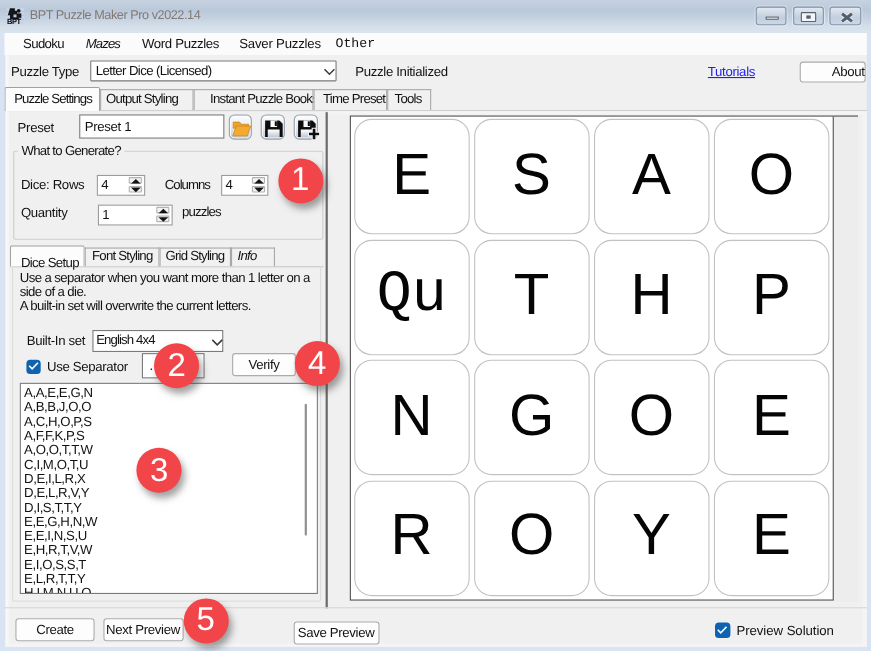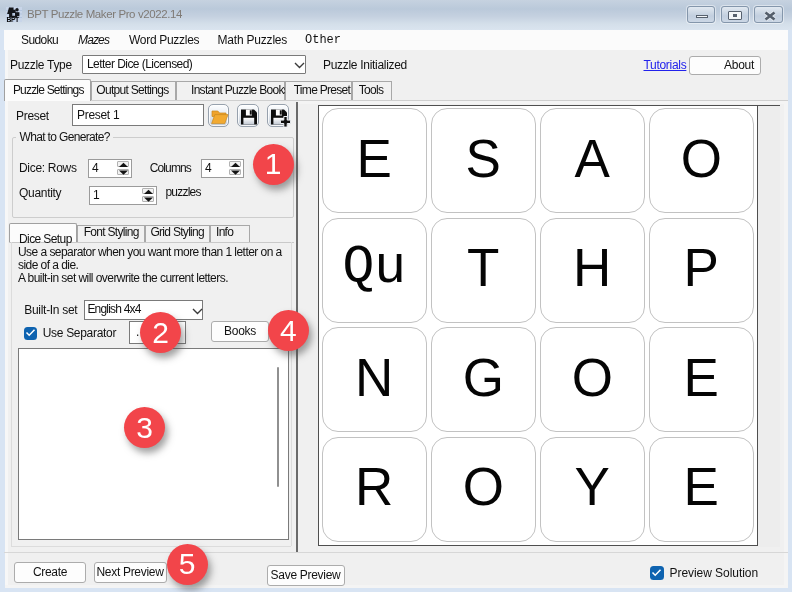--- a/index.html
+++ b/index.html
@@ -51,34 +51,34 @@
 <div class="ab" style="left:0;top:30px;width:4.5px;height:562px;background:#d8e4f3;"></div>
 <div class="ab" style="left:787.5px;top:30px;width:4.5px;height:562px;background:#d8e4f3;"></div>
 <div class="ab" style="left:0;top:588px;width:792px;height:4px;background:#d8e4f3;"></div>
 <div class="ab" style="left:4.5px;top:30px;width:3px;height:558px;background:#f7f7f7;"></div>
 <div class="ab" style="left:783.5px;top:101px;width:4px;height:487px;background:#f4f4f4;"></div>
 <div class="ab" style="left:4.5px;top:584.5px;width:783px;height:3.5px;background:#f4f4f4;"></div>
 <div class="ab" style="left:4px;top:30px;width:784px;height:20px;background:#fbfbfb;"></div>
 <div class="lbl" style="left:21px;top:34px;letter-spacing:-0.6px;">Sudoku</div>
 <div class="lbl" style="left:78px;top:34px;letter-spacing:-0.85px;font-style:italic;">Mazes</div>
 <div class="lbl" style="left:129px;top:34px;letter-spacing:-0.3px;">Word Puzzles</div>
-<div class="lbl" style="left:217.5px;top:34px;letter-spacing:-0.2px;">Math Puzzles</div>
+<div class="lbl" style="left:217.5px;top:34px;letter-spacing:-0.2px;">Saver Puzzles</div>
 <div class="lbl" style="left:305px;top:34px;letter-spacing:0px;font-family:Liberation Mono, monospace;">Other</div>
 <div class="lbl" style="left:10px;top:59px;">Puzzle Type</div>
 <div class="field" style="left:81.5px;top:55px;width:224px;height:19px;border-radius:1px;"></div>
 <div class="lbl" style="left:87px;top:58px;letter-spacing:-0.55px;">Letter Dice (Licensed)</div>
 <svg class="ab" style="left:294px;top:61.5px;" width="11" height="7" viewBox="0 0 11 7">
     <path d="M1 1 L5.5 5.5 L10 1" stroke="#3b3b3b" stroke-width="1.4" fill="none"></path>
   </svg>
 <div class="lbl" style="left:323px;top:59px;">Puzzle Initialized</div>
 <div class="lbl" style="left:643.5px;top:59px;color:#2121ec;text-decoration:underline;">Tutorials</div>
-<div class="btn" style="left:689px;top:55.5px;width:72px;height:19px;line-height:17px;padding-left:28px;">About</div>
+<div class="btn" style="left:727px;top:55.5px;width:60px;height:19px;line-height:17px;padding-left:28px;">About</div>
 <div class="ab" style="left:4px;top:100.2px;width:784px;height:1px;background:#cfcfcf;"></div>
 <div class="ab" style="left:90.8px;top:81.3px;width:85px;height:19.2px;background:#f1f1f1;border:1px solid #a8a8a8;border-bottom:none;"></div>
-<div class="tabtxt" style="left:96.3px;top:83.5px;">Output Settings</div>
+<div class="tabtxt" style="left:96.3px;top:83.5px;">Output Styling</div>
 <div class="ab" style="left:175.8px;top:81.3px;width:109.1px;height:19.2px;background:#f1f1f1;border:1px solid #a8a8a8;border-bottom:none;"></div>
 <div class="tabtxt" style="left:191px;top:83.5px;">Instant Puzzle Books</div>
 <div class="ab" style="left:284.9px;top:81.3px;width:66.7px;height:19.2px;background:#f1f1f1;border:1px solid #a8a8a8;border-bottom:none;"></div>
 <div class="tabtxt" style="left:293.7px;top:83.5px;">Time Preset</div>
 <div class="ab" style="left:351.6px;top:81.3px;width:40.7px;height:19.2px;background:#f1f1f1;border:1px solid #a8a8a8;border-bottom:none;"></div>
 <div class="tabtxt" style="left:358.7px;top:83.5px;">Tools</div>
 <div class="ab" style="left:4.2px;top:78.8px;width:86.6px;height:21.8px;background:#fcfcfc;border:1px solid #a0a0a0;border-bottom:none;border-radius:2px 2px 0 0;z-index:3;"></div>
 <div class="tabtxt" style="left:12.9px;top:83.5px;z-index:4;letter-spacing:-0.8px;">Puzzle Settings</div>
 <div class="lbl" style="left:16px;top:109.5px;">Preset</div>
 <div class="field" style="left:72px;top:104px;width:132px;height:22px;"></div>
@@ -165,42 +165,43 @@
     </div>
   </div>
 <div class="lbl" style="left:165.5px;top:186.3px;letter-spacing:-0.8px;">puzzles</div>
 <div class="circle" style="left:252.5px;top:143.5px;">1</div>
 <div class="ab" style="left:8.9px;top:241.8px;width:285px;height:1px;background:#c9c9c9;"></div>
 <div class="ab" style="left:77px;top:225.2px;width:67.5px;height:16.6px;background:#f1f1f1;border:1px solid #a8a8a8;border-bottom:none;"></div>
 <div class="tabtxt" style="left:83.7px;top:225.6px;">Font Styling</div>
 <div class="ab" style="left:144.5px;top:225.2px;width:65.5px;height:16.6px;background:#f1f1f1;border:1px solid #a8a8a8;border-bottom:none;"></div>
 <div class="tabtxt" style="left:150.4px;top:225.6px;">Grid Styling</div>
 <div class="ab" style="left:210px;top:225.2px;width:39.5px;height:16.6px;background:#f1f1f1;border:1px solid #a8a8a8;border-bottom:none;"></div>
-<div class="tabtxt" style="left:216px;top:225.6px;">Info</div>
+<div class="tabtxt" style="left:216px;top:225.6px;font-style:italic;">Info</div>
 <div class="ab" style="left:8.9px;top:222.6px;width:68.2px;height:19.4px;background:#fcfcfc;border:1px solid #a0a0a0;border-bottom:none;border-radius:2px 2px 0 0;z-index:3;"></div>
 <div class="tabtxt" style="left:19px;top:233px;z-index:4;letter-spacing:-0.6px;">Dice Setup</div>
 <div class="lbl" style="left:18px;top:246.3px;line-height:12.7px;letter-spacing:-0.55px;">Use a separator when you want more than 1 letter on a<br>side of a die.<br>A built-in set will overwrite the current letters.</div>
 <div class="lbl" style="left:24.3px;top:303.5px;">Built-In set</div>
 <div class="field" style="left:84.4px;top:300.4px;width:118.7px;height:19.3px;"></div>
 <div class="lbl" style="left:87.4px;top:303.4px;letter-spacing:-0.8px;">English 4x4</div>
 <svg class="ab" style="left:191.5px;top:308px;" width="11" height="7" viewBox="0 0 11 7">
     <path d="M1 1 L5.5 5.5 L10 1" stroke="#3b3b3b" stroke-width="1.4" fill="none"></path>
   </svg>
 <div class="ab" style="left:23.9px;top:326.8px;width:13.5px;height:13.5px;background:#0e63b0;border-radius:3.5px;">
 <svg width="11" height="10" viewBox="0 0 11 10" style="position:absolute;left:1px;top:1.5px;">
 <path d="M1.5 4.5 L4.2 7.2 L9.5 1.8" stroke="#fff" stroke-width="1.5" fill="none"></path>
     </svg>
   </div>
 <div class="lbl" style="left:42.7px;top:326.7px;">Use Separator</div>
 <div class="field" style="left:129px;top:321.4px;width:57px;height:22.2px;"></div>
 <div class="lbl" style="left:136px;top:326px;">.</div>
-<div class="btn" style="left:211px;top:321px;width:58px;height:21px;line-height:19px;">Books</div>
+<div class="btn" style="left:211px;top:321px;width:58px;height:21px;line-height:19px;">Verify</div>
 <div class="circle" style="left:140.2px;top:312px;">2</div>
 <div class="circle" style="left:267.8px;top:310.2px;">4</div>
 <div class="field" style="left:18.4px;top:348.3px;width:270.8px;height:192px;overflow:hidden;">
+    <div style="position:absolute;left:2.5px;top:1.5px;font-size:12px;letter-spacing:-0.4px;line-height:13px;color:#121212;">A,A,E,E,G,N<br>A,B,B,J,O,O<br>A,C,H,O,P,S<br>A,F,F,K,P,S<br>A,O,O,T,T,W<br>C,I,M,O,T,U<br>D,E,I,L,R,X<br>D,E,L,R,V,Y<br>D,I,S,T,T,Y<br>E,E,G,H,N,W<br>E,E,I,N,S,U<br>E,H,R,T,V,W<br>E,I,O,S,S,T<br>E,L,R,T,T,Y<br>H,I,M,N,U,Q</div>
     <div style="position:absolute;left:257.5px;top:17.9px;width:2.3px;height:119.6px;background:#909090;border-radius:1px;"></div>
   </div>
 <div class="circle" style="left:124.2px;top:407.2px;">3</div>
 <div class="ab" style="left:11.4px;top:242px;width:1px;height:304px;background:#dcdcdc;"></div>
 <div class="ab" style="left:290.5px;top:242px;width:1px;height:304px;background:#dcdcdc;"></div>
 <div class="ab" style="left:11.4px;top:545.8px;width:280px;height:1px;background:#dcdcdc;"></div>
 <div class="ab" style="left:297.5px;top:100.8px;width:486px;height:3.7px;background:#f4f4f4;"></div>
 <div class="ab" style="left:296px;top:102px;width:1.5px;height:451px;background:#6a6a6a;"></div>
 <div class="ab" style="left:758px;top:104.5px;width:22px;height:442.5px;background:#ededed;"></div>
 <div class="ab" style="left:758px;top:104.5px;width:22px;height:1.5px;background:#4f4f4f;"></div>

